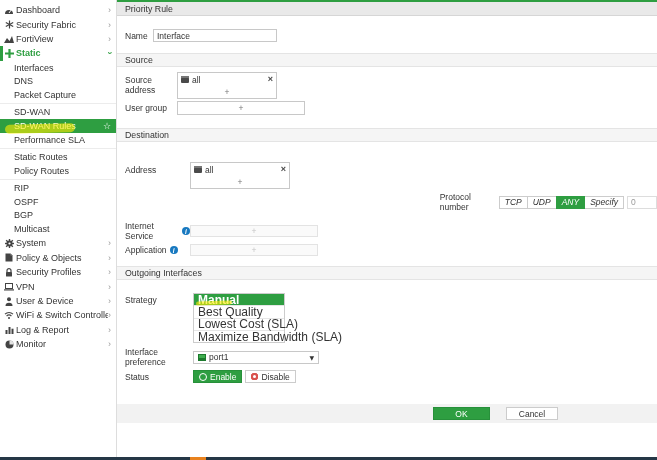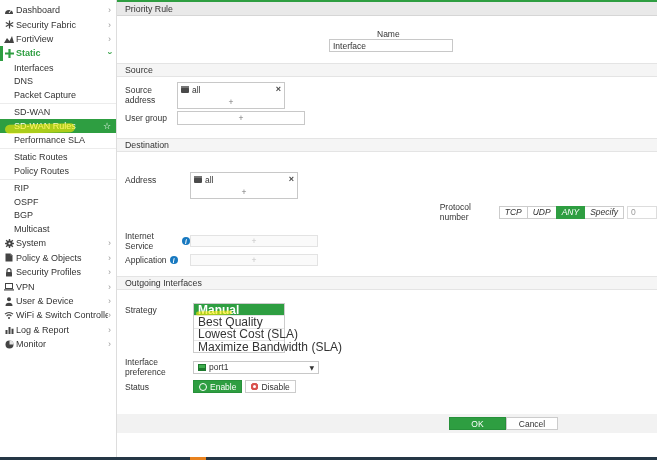--- a/index.html
+++ b/index.html
@@ -26,21 +26,21 @@
   .section-bar{height:12px;background:#f5f5f5;border-top:1px solid #e4e4e4;border-bottom:1px solid #e4e4e4;display:flex;align-items:center;padding-left:8px;font-size:8.8px;}
   .frow{display:flex;align-items:center;margin-left:8px;font-size:8.5px;}
   .frow.top{align-items:flex-start;}
   .flabel{flex:none;color:#333;}
   .w-name{width:28px;}
   .w-src{width:52px;padding-top:3px;}
   .w-dst{width:65px;padding-top:3px;}
   .w-dst.mid{padding-top:0;}
   .w-out{width:68px;padding-top:2px;}
   .txt-input{box-sizing:border-box;width:124px;height:13px;border:1px solid #c8c8c8;font-size:8.5px;padding:0 3px;font-family:inherit;color:#333;}
-  .multibox{width:108px;box-sizing:border-box;border:1px solid #c8c8c8;background:#fff;}
+  .multibox{width:100px;box-sizing:border-box;border:1px solid #c8c8c8;background:#fff;}
   .entry{display:flex;align-items:center;height:13px;padding:0 3px;}
   .obj-ico{width:8px;height:7px;background:#4a4a4a;border-radius:1px;margin-right:3px;box-shadow:inset 0 2px 0 #777;flex:none;}
   .x-btn{margin-left:auto;color:#444;font-weight:bold;font-size:9px;line-height:1;cursor:pointer;}
   .addrow{height:12px;display:flex;align-items:center;justify-content:center;color:#777;cursor:pointer;}
   .singlebox{width:128px;box-sizing:border-box;border:1px solid #c8c8c8;background:#fff;}
   .seg{display:flex;font-style:italic;}
   .seg-btn{box-sizing:border-box;height:13px;border:1px solid #ccc;background:#fff;display:flex;align-items:center;padding:0 5px;margin-left:-1px;cursor:pointer;}
   .seg-btn:first-child{margin-left:0;}
   .seg-btn.sel{background:#2e9e41;border-color:#2e9e41;color:#fff;z-index:1;}
   .spec-input{box-sizing:border-box;width:30px;height:13px;border:1px solid #ddd;margin-left:3px;color:#999;font-size:8.5px;padding:0 3px;font-family:inherit;}
@@ -51,21 +51,21 @@
   .strategy-item:first-child{border-top:none;}
   .strategy-item.sel{background:#2e9e41;color:#fff;font-weight:bold;}
   .select{width:126px;box-sizing:border-box;height:13px;border:1px solid #c8c8c8;display:flex;align-items:center;padding:0 4px;cursor:pointer;}
   .port-ico{width:8px;height:7px;background:#3fae4e;border:1px solid #1d7a2e;box-sizing:border-box;margin-right:3px;box-shadow:inset 0 -2px 0 #1d7a2e;flex:none;}
   .select .arrow{margin-left:auto;font-size:6px;color:#333;font-family:"DejaVu Sans",sans-serif;}
   .btn-enable{height:13px;box-sizing:border-box;background:#2e9e41;border:1px solid #27903a;color:#fff;display:inline-flex;align-items:center;padding:0 5px;cursor:pointer;}
   .btn-disable{height:13px;box-sizing:border-box;background:#fff;border:1px solid #ccc;color:#333;display:inline-flex;align-items:center;padding:0 5px;margin-left:3px;cursor:pointer;}
   .ring-ico{width:6px;height:6px;border:1.4px solid #fff;border-radius:50%;margin-right:3px;flex:none;}
   .reddot-ico{width:7px;height:7px;background:#d9534f;border-radius:50%;margin-right:3px;flex:none;box-shadow:inset 0 0 0 1.5px #d9534f, inset 0 0 0 5px #d9534f;position:relative;}
   .reddot-ico:after{content:"";position:absolute;left:2px;top:2px;width:3px;height:3px;background:#fff;border-radius:50%;}
-  .okbar{margin-top:21px;height:19px;background:#f2f2f2;display:flex;align-items:center;justify-content:flex-end;padding-right:99px;gap:0;}
+  .okbar{margin-top:21px;height:19px;background:#f2f2f2;display:flex;align-items:center;justify-content:flex-end;padding-right:99px;gap:16px;}
   .ok-btn{width:57px;height:13px;box-sizing:border-box;background:#2e9e41;border:1px solid #27903a;color:#fff;display:flex;align-items:center;justify-content:center;font-size:8.5px;cursor:pointer;}
   .cancel-btn{width:52px;height:13px;box-sizing:border-box;background:#fff;border:1px solid #ccc;color:#333;display:flex;align-items:center;justify-content:center;font-size:8.5px;cursor:pointer;}
 
   
   .footer{height:3px;background:#253746;position:relative;}
   .footer .orange{position:absolute;left:190px;top:0;width:16px;height:3px;background:#e8821e;}
 
   
   .hl{position:absolute;background:rgba(255,236,0,0.6);pointer-events:none;z-index:6;}
   .hl-sdwan{left:5px;top:124px;width:70px;height:9px;border-radius:5px;transform:rotate(-1.5deg);}
@@ -271,21 +271,21 @@
         <span class="chev">›</span>
       </div>
     </div>
 
     <div class="main">
 
       <div class="titlebar">
         <span>Priority Rule</span>
       </div>
 
-      <div class="frow" style="margin-top:13px;flex-direction:column;">
+      <div class="frow" style="margin-top:13px;">
         <span class="flabel w-name">Name</span>
         <input class="txt-input" type="text" value="Interface" style="">
       </div>
 
       <div class="section-bar" style="margin-top:11px;">
         <span>Source</span>
       </div>
 
       <div class="frow top" style="margin-top:5px;">
         <span class="flabel w-src">Source address</span>

